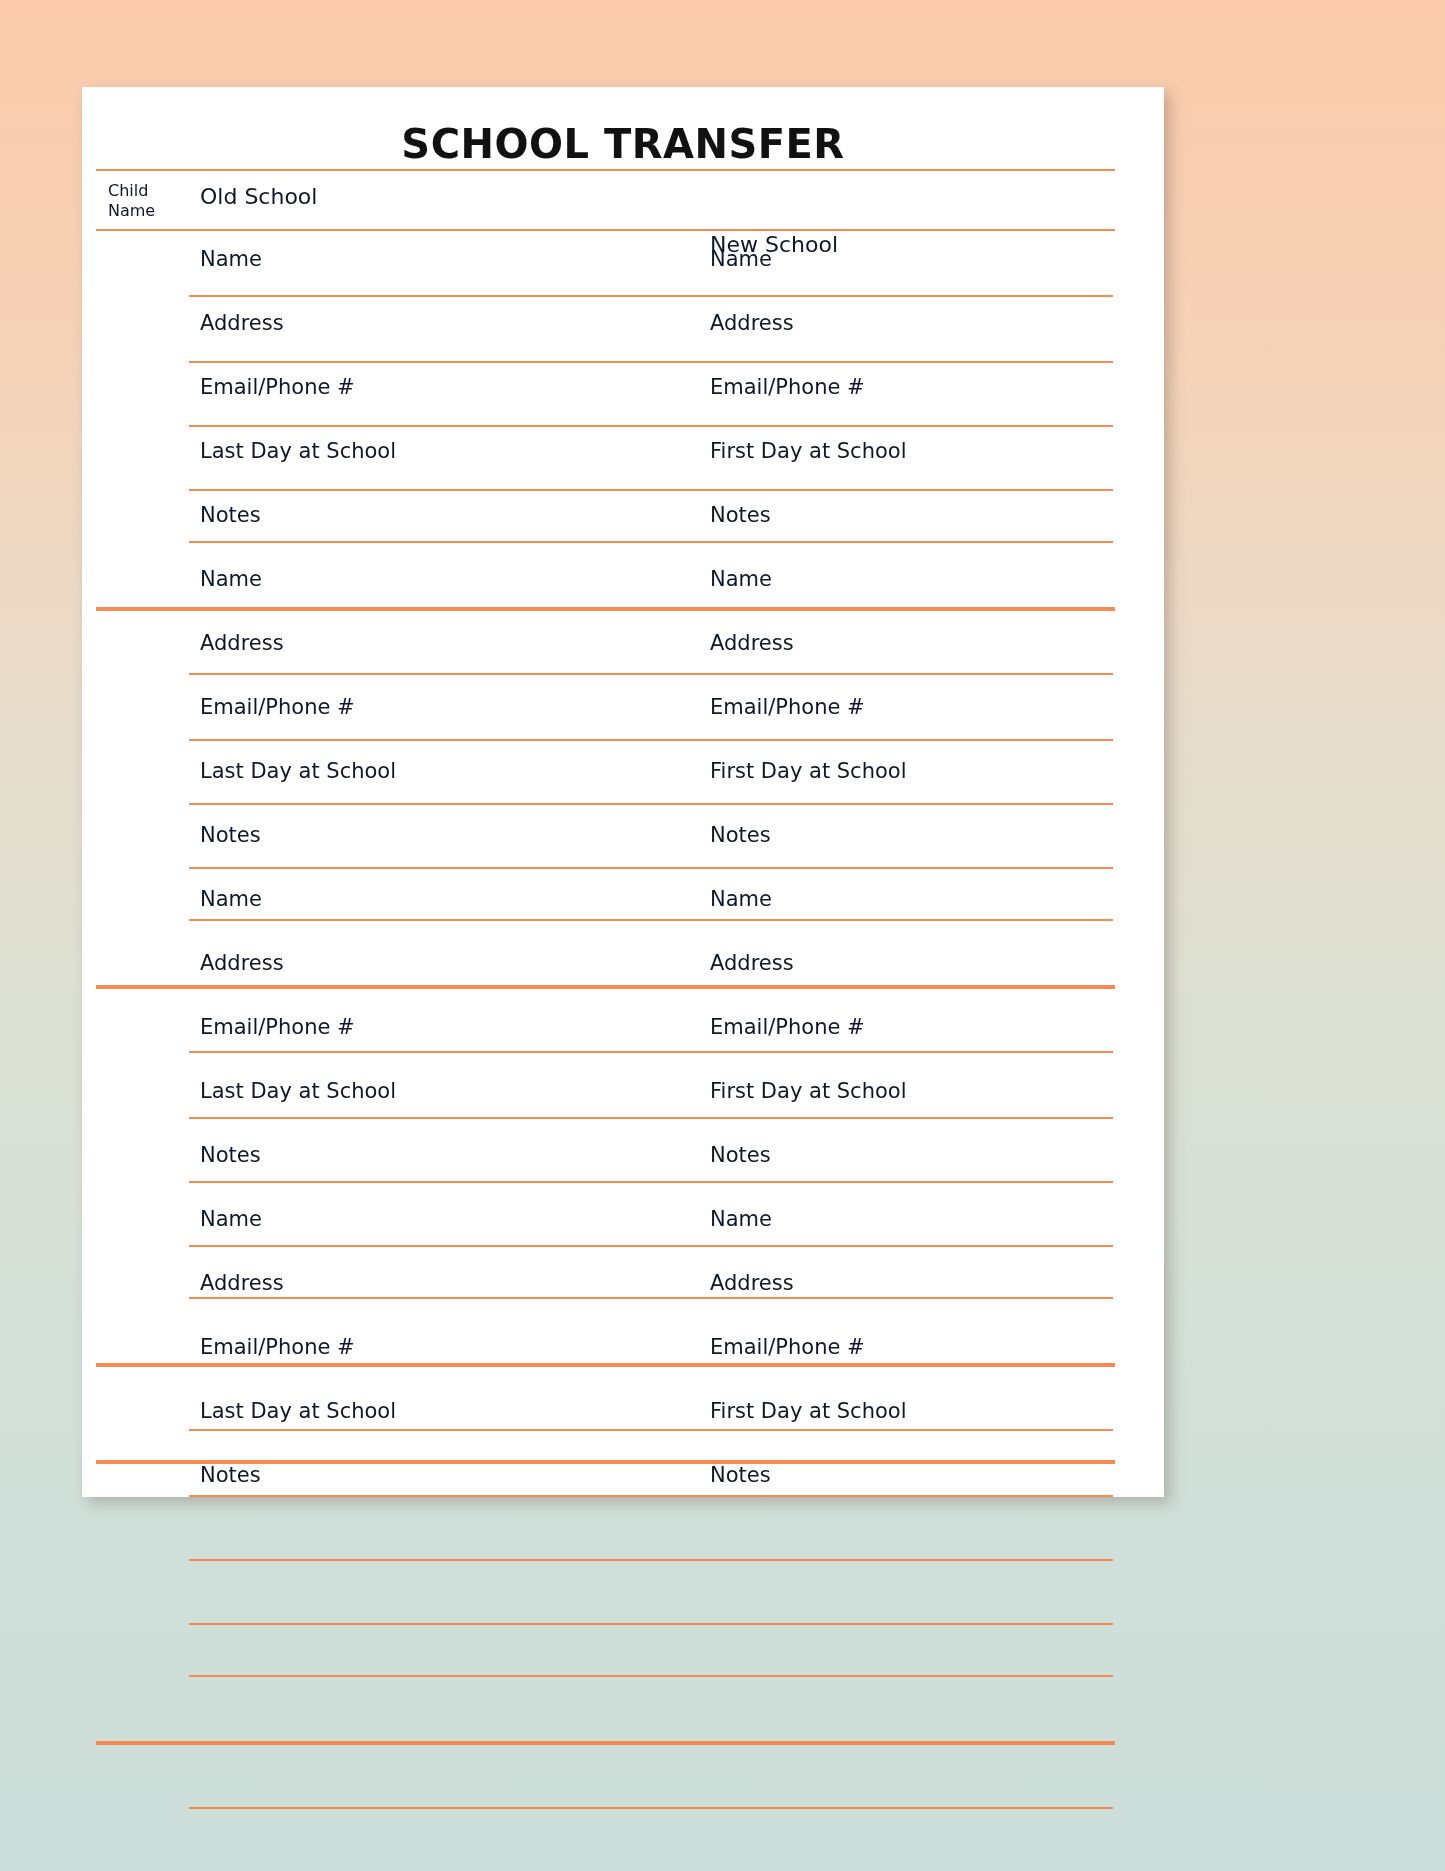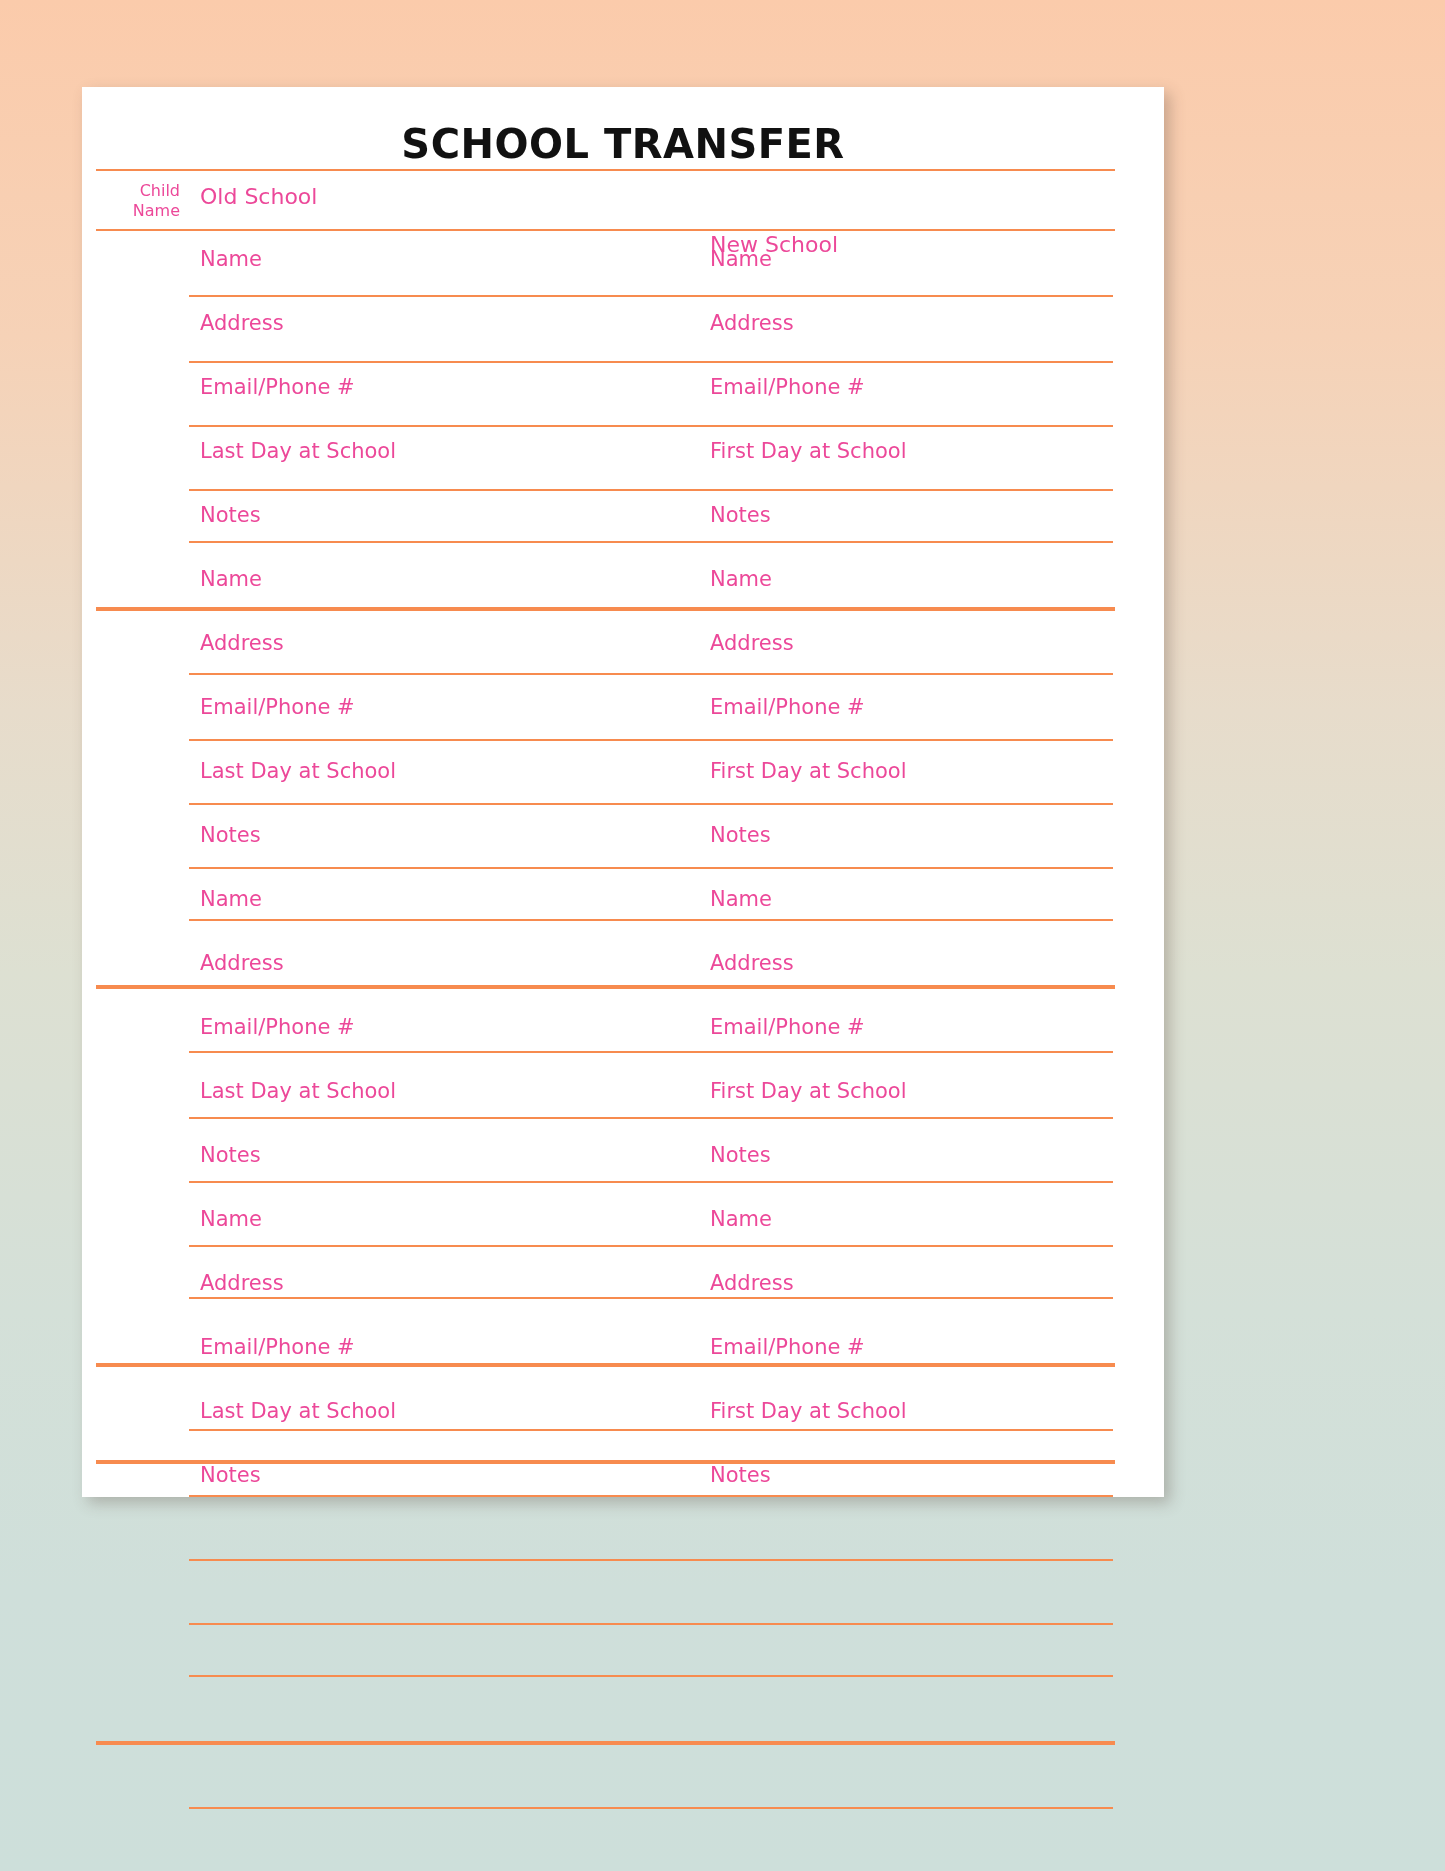--- a/index.html
+++ b/index.html
@@ -91,24 +91,23 @@
   .hrule.childsep {
     left: 0px;
     width: 1019px;
     height: 2px;
   }
 
   
   .lbl {
     position: absolute;
     font-size: 21px;
-    color: #ec4899;
+    color: #0f172a;
     white-space: nowrap;
     line-height: 24px;
-    text-align: right;
   }
   .lbl.old { left: 104px; }
   .lbl.new { left: 614px; }
 
   .lbl.childname {
     left: 12px;
     font-size: 16px;
     line-height: 20px;
     white-space: normal;
     width: 72px;

